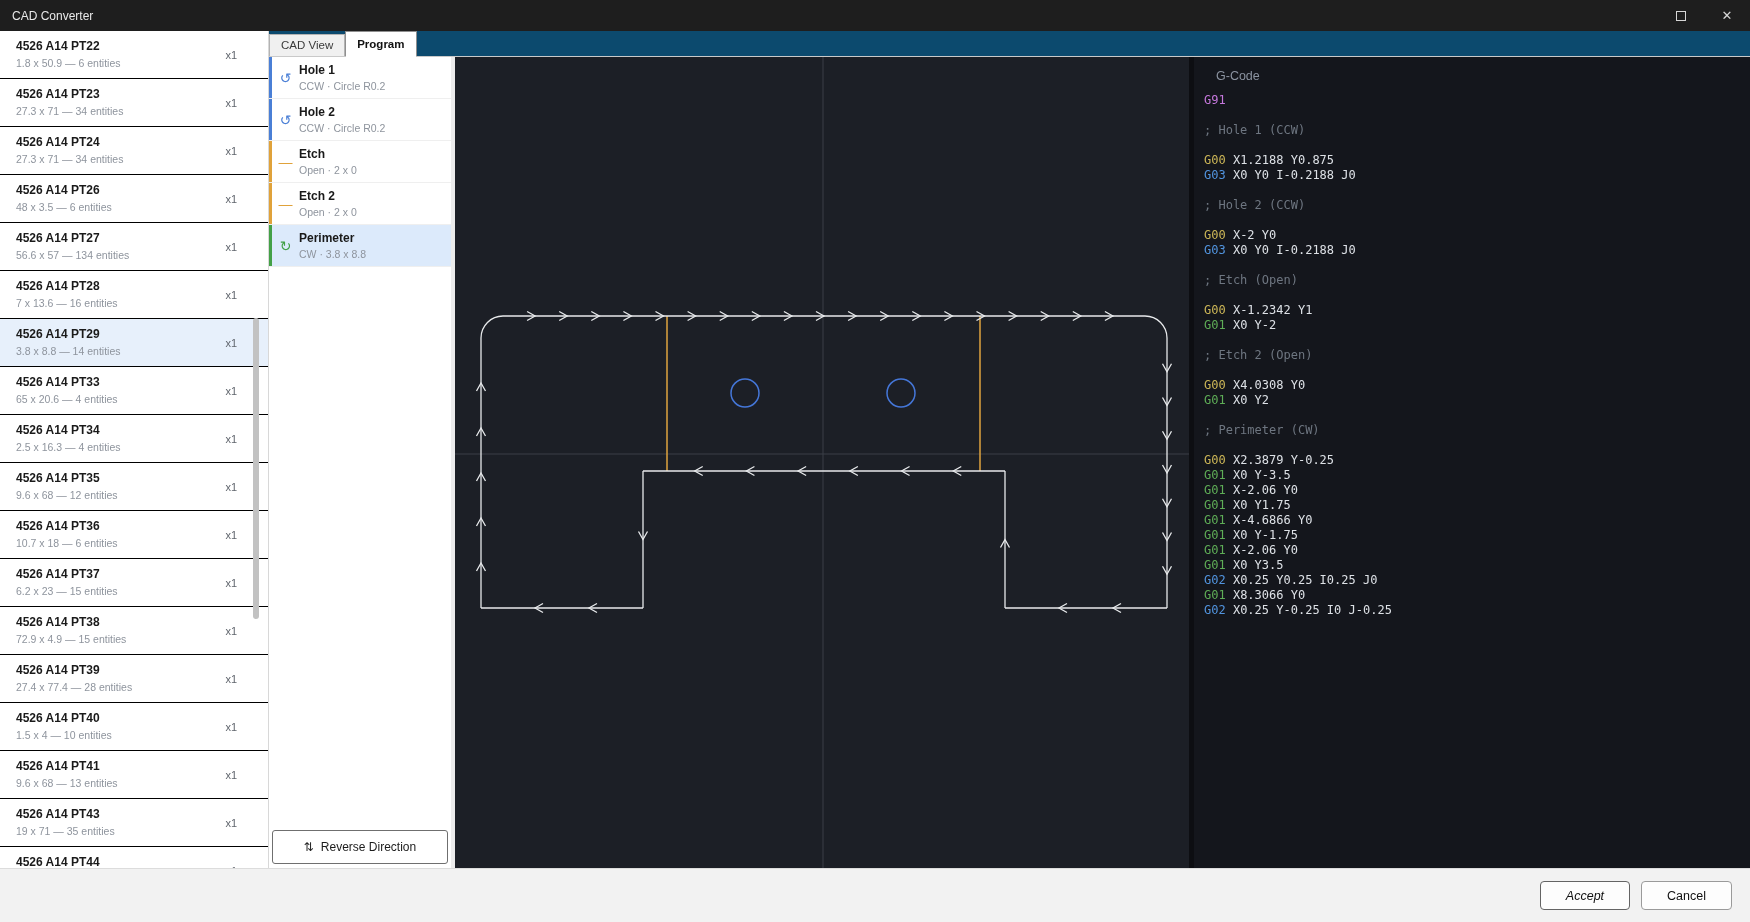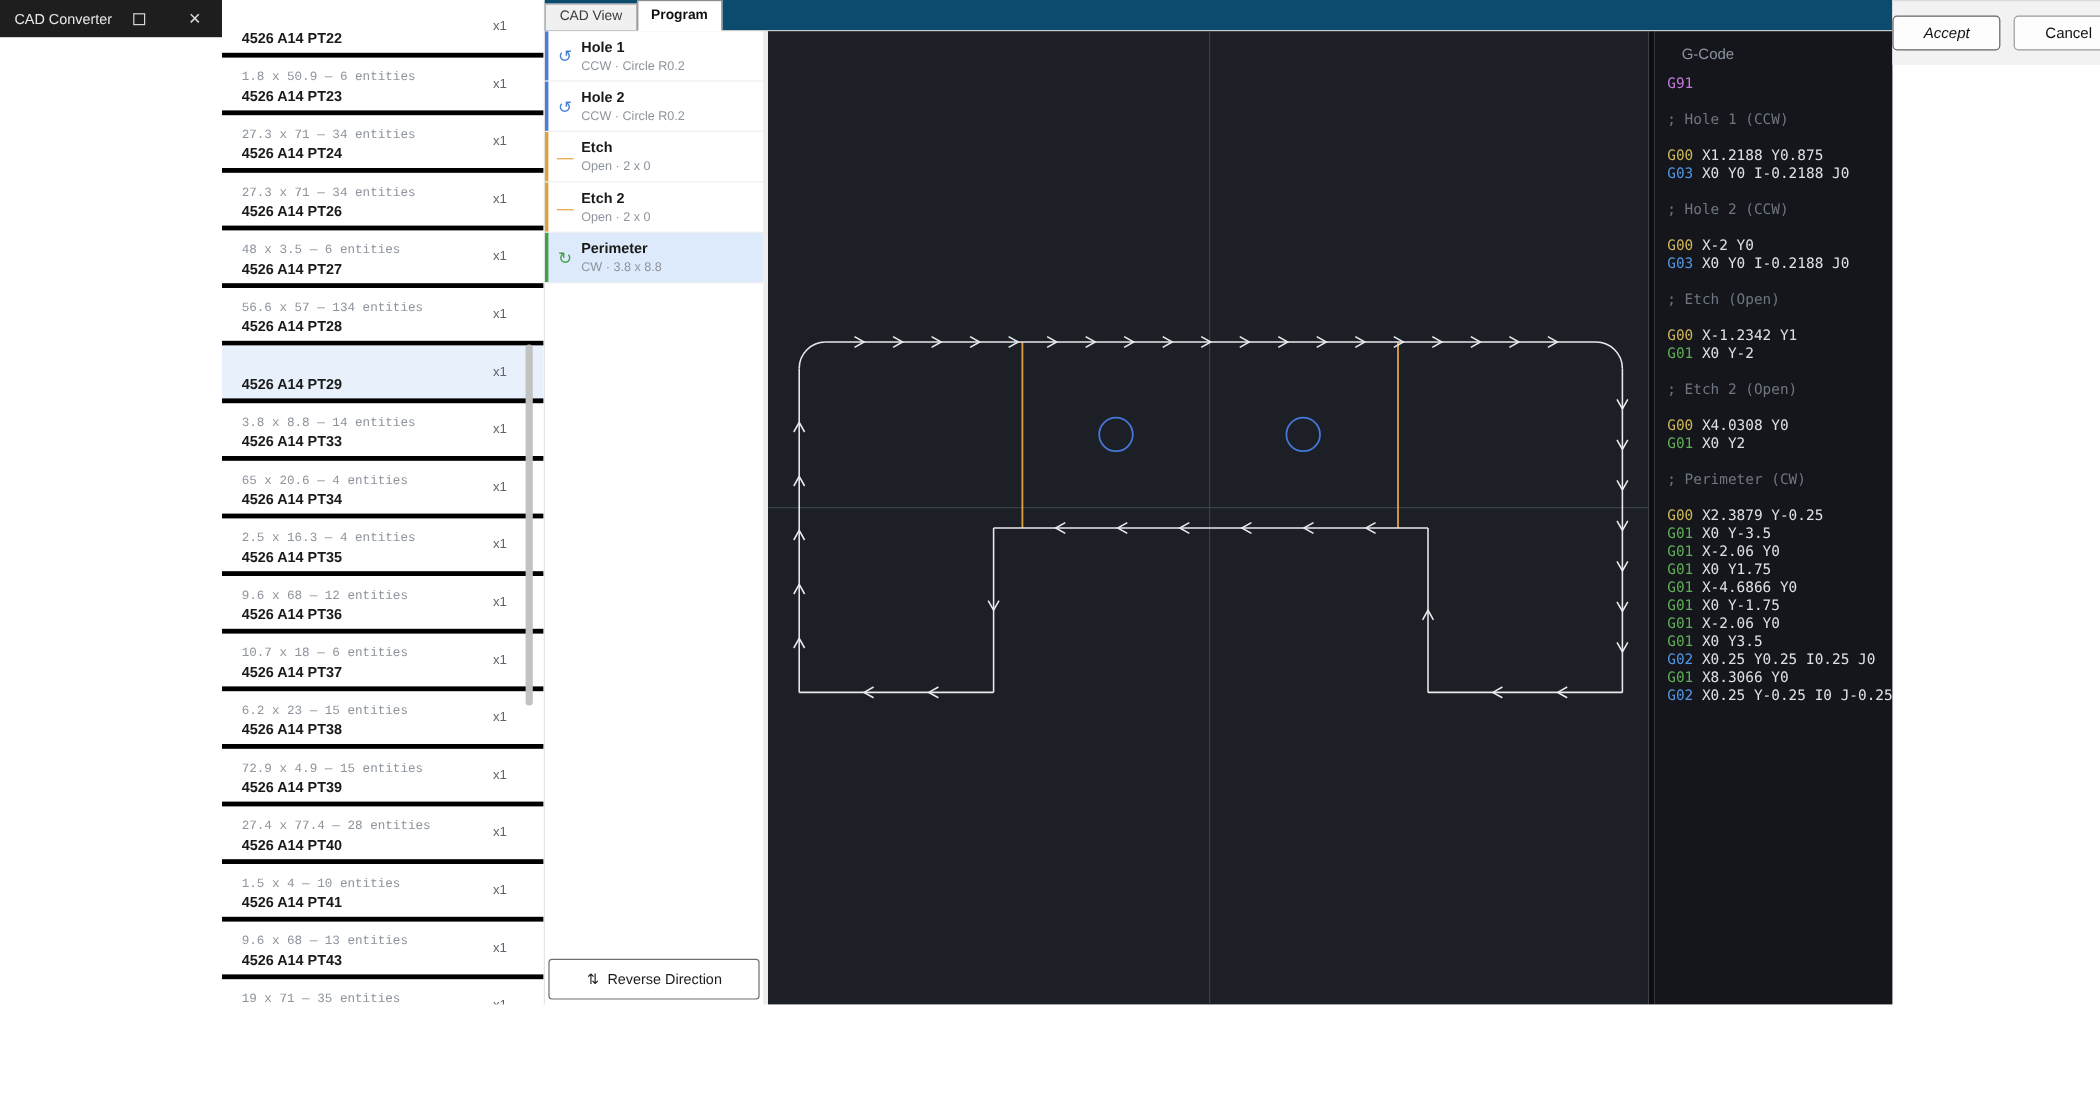--- a/index.html
+++ b/index.html
@@ -1,36 +1,36 @@
 <!DOCTYPE html>
 <html><head>
 <meta charset="utf-8">
 <style>
   * { box-sizing: border-box; margin: 0; padding: 0; }
   html, body { width: 1750px; height: 922px; overflow: hidden; }
   body { font-family: "Liberation Sans", sans-serif; background: #000; }
 
-  .window { width: 1750px; height: 922px; display: flex; flex-direction: row; overflow: hidden; background: #fff; }
+  .window { width: 1750px; height: 922px; display: flex; flex-direction: column; overflow: hidden; background: #fff; }
 
   
   .titlebar { height: 31px; background: #1e1e1e; display: flex; align-items: center; flex: none; }
   .titlebar .title { padding-left: 12px; font-size: 12px; color: #e8e8e8; }
   .tb-controls { margin-left: auto; display: flex; height: 100%; }
   .tb-btn { width: 46px; height: 100%; display: flex; align-items: center; justify-content: center; color: #d6d6d6; font-size: 13px; cursor: pointer; }
   .max-glyph { width: 10px; height: 10px; border: 1px solid #d6d6d6; display: inline-block; }
 
   
   .content { height: 837px; display: flex; flex: none; background: #fff; }
 
   
   .sidebar { width: 268px; flex: none; position: relative; background: #fff; overflow: hidden; }
-  .part-item { height: 48px; padding: 25px 40px 0 16px; position: relative; border-bottom: 4px solid #000000; cursor: pointer; }
+  .part-item { height: 48px; padding: 8px 40px 0 16px; position: relative; border-bottom: 1px solid #000000; cursor: pointer; }
   .part-item.selected { background: #e7f0fb; }
   .part-name { font-size: 12px; font-weight: 700; color: #1a1a1a; white-space: nowrap; }
-  .part-dims { font-size: 10.5px; color: #8e949d; margin-top: 20px; white-space: nowrap; font-family: Liberation Mono, monospace; }
+  .part-dims { font-size: 10.5px; color: #8e949d; margin-top: 4px; white-space: nowrap; }
   .part-qty { position: absolute; right: 31px; top: 50%; transform: translateY(-50%); font-size: 11px; color: #60656d; }
   .scroll-thumb { position: absolute; right: 9px; top: 287px; width: 6px; height: 301px; background: #c2c2c2; border-radius: 3px; }
 
   
   .right-region { flex: 1; display: flex; flex-direction: column; border-left: 1px solid #d8d8d8; min-width: 0; }
   .tabstrip { height: 26px; flex: none; background: #0c4a6e; border-bottom: 1px solid #c9c9c9; display: flex; align-items: flex-end; }
   .tab { height: 22px; line-height: 20px; padding: 0 11px; font-size: 11.5px; color: #3a3a3a; background: #f0f0f0; border: 1px solid #b3b3b3; border-bottom: none; cursor: pointer; }
   .tab.active { height: 26px; line-height: 24px; background: #fff; font-weight: 700; color: #111; border-color: #8f8f8f; margin-bottom: -1px; border-bottom: 1px solid #fff; z-index: 2; }
 
   .bodyrow { flex: 1; display: flex; min-height: 0; }

